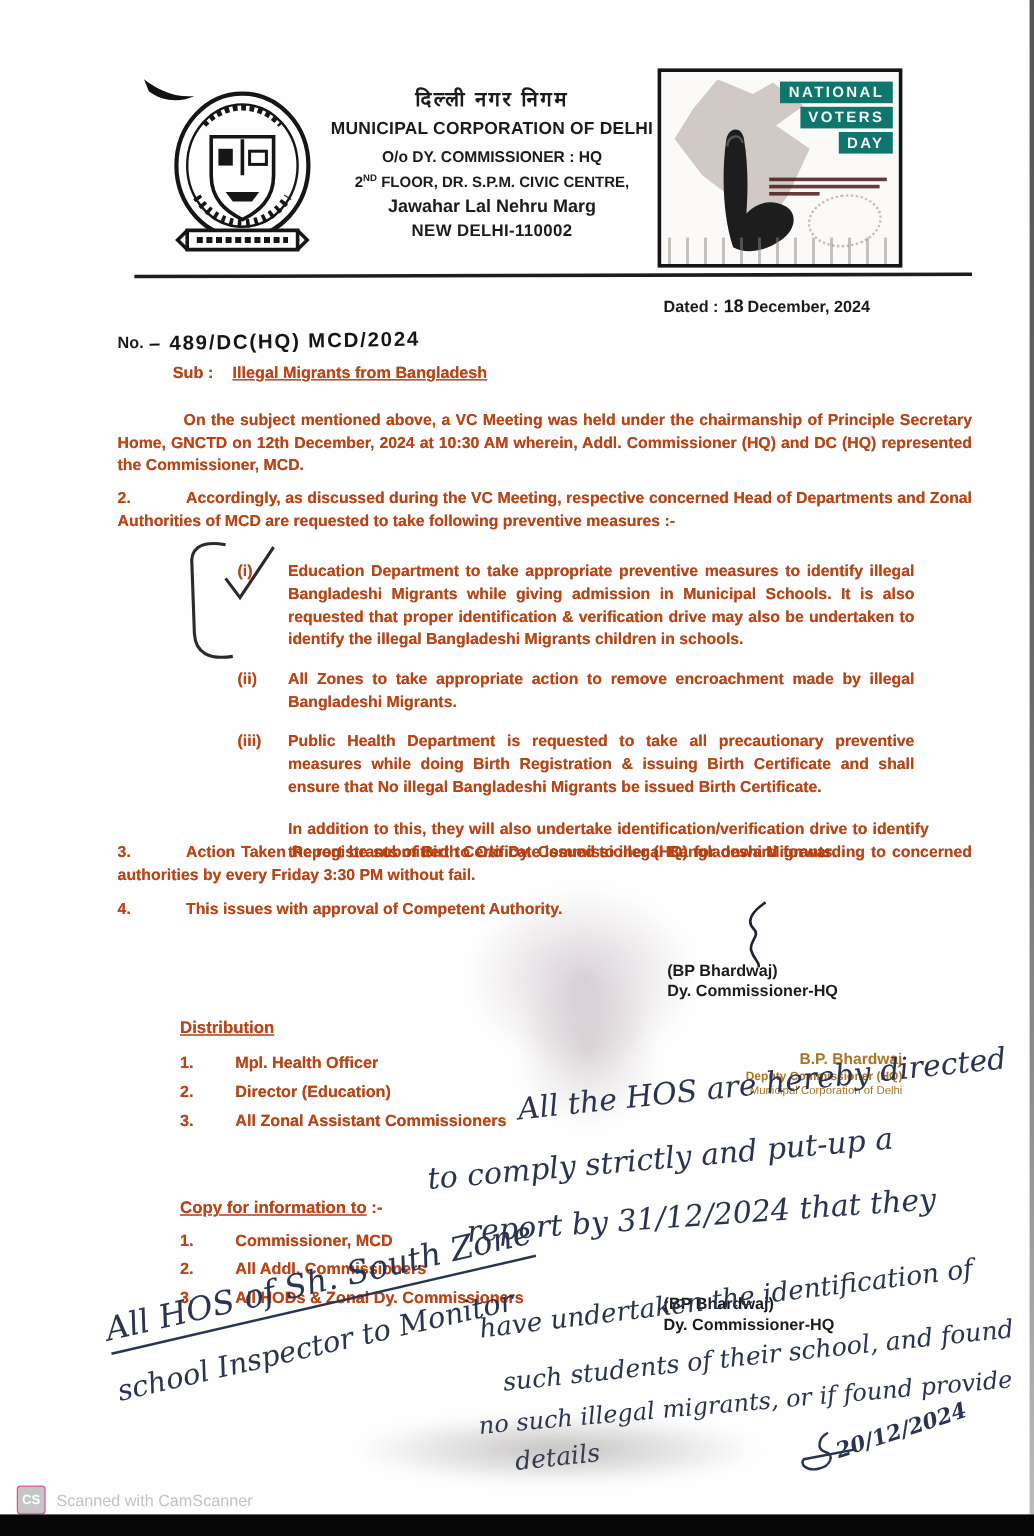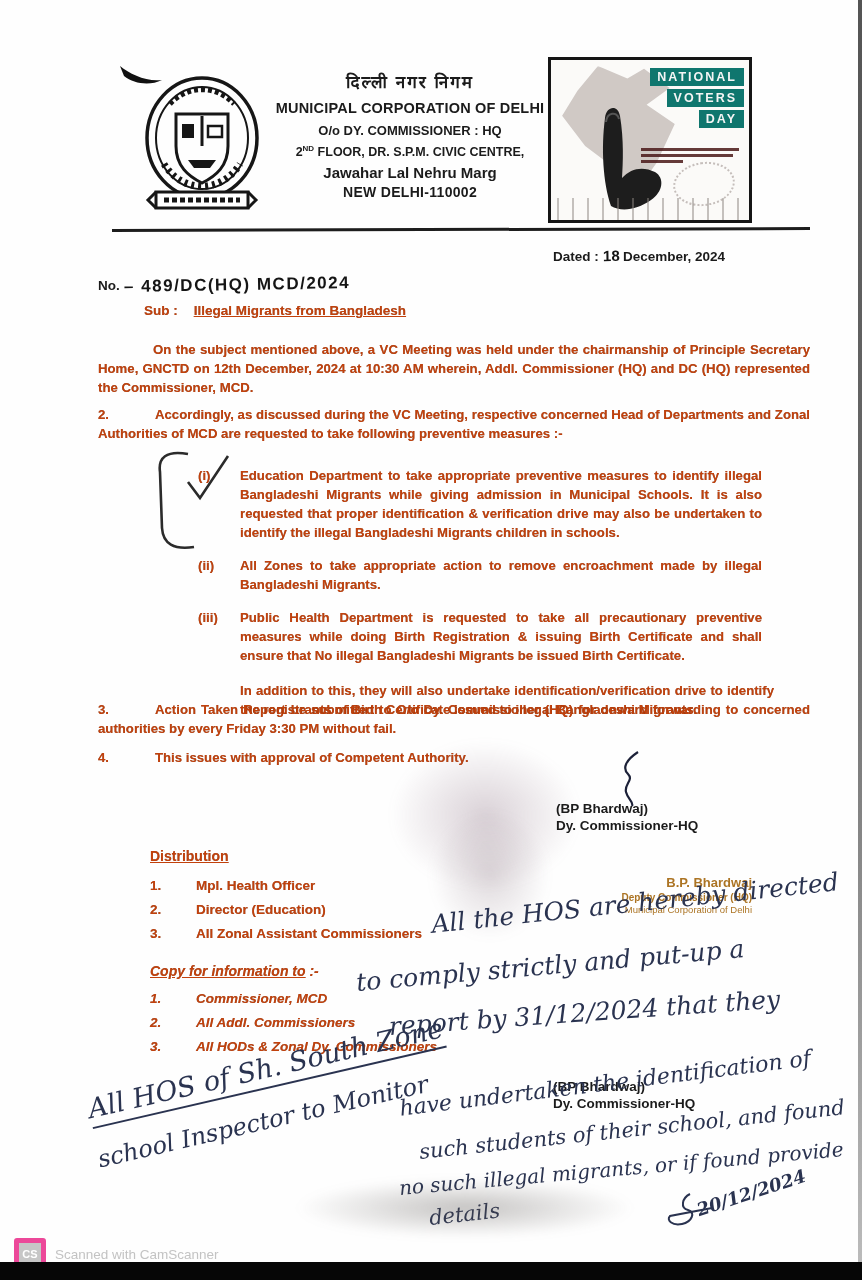--- a/index.html
+++ b/index.html
@@ -67,21 +67,21 @@
   .dist-head{font-weight:700;text-decoration:underline;font-size:14px;margin-bottom:14px;}
   .dist-row{margin-bottom:9px;}
   .dnum{display:inline-block;width:46px;}
 
   .stamp{position:absolute;left:572px;top:875px;width:180px;text-align:right;color:#a16207;
       opacity:.88;filter:blur(.3px);}
   .stamp-name{font-size:13px;font-weight:700;}
   .stamp-l2{font-size:10px;font-weight:600;margin-top:2px;}
   .stamp-l3{font-size:9.5px;margin-top:1px;}
 
-  .copy{position:absolute;left:150px;top:963px;font-size:13.5px;font-style:italic;}
+  .copy{position:absolute;left:150px;top:998px;font-size:13.5px;}
   .copy-head{font-weight:700;font-size:14px;margin-bottom:12px;}
   .copy-head .u{text-decoration:underline;}
 
   
   .hw{position:absolute;font-family:"DejaVu Serif",serif;font-style:italic;color:#2a3350;
       white-space:nowrap;transform-origin:left top;}
   .hw1a{left:430px;top:910px;font-size:25px;transform:rotate(-6deg);}
   .hw1b{left:355px;top:968px;font-size:25px;transform:rotate(-5deg);}
   .hw1c{left:388px;top:1012px;font-size:25px;transform:rotate(-4deg);}
   .hw2a{left:85px;top:1094px;font-size:27px;transform:rotate(-13deg);
@@ -99,21 +99,21 @@
   .smudge1b{position:absolute;left:430px;top:810px;width:120px;height:130px;border-radius:50%;
       background:radial-gradient(ellipse at center,rgba(110,85,100,.22),rgba(110,85,100,0) 70%);
       filter:blur(5px);}
   .smudge2{position:absolute;left:295px;top:1178px;width:340px;height:60px;border-radius:50%;
       background:radial-gradient(ellipse at center,rgba(90,85,82,.35),rgba(90,85,82,0) 70%);
       filter:blur(4px);}
 
   .camscan{position:absolute;left:14px;top:1238px;display:flex;align-items:center;}
   .cs-badge{width:22px;height:22px;background:#c6c6c6;border-radius:3px;color:#fff;
       font-size:11px;font-weight:700;display:flex;align-items:center;justify-content:center;
-      border:5px solid #ec4899;}
+      border:1px solid #ec4899;}
   .cs-label{margin-left:9px;color:#c3c3c3;font-size:13.5px;}
 </style>
 </head>
 <body>
 
 <div class="page">
 
   <div class="right-edge"></div>
 
   <svg class="abs" style="left:116px;top:58px;" width="52" height="34" viewBox="0 0 52 34">

